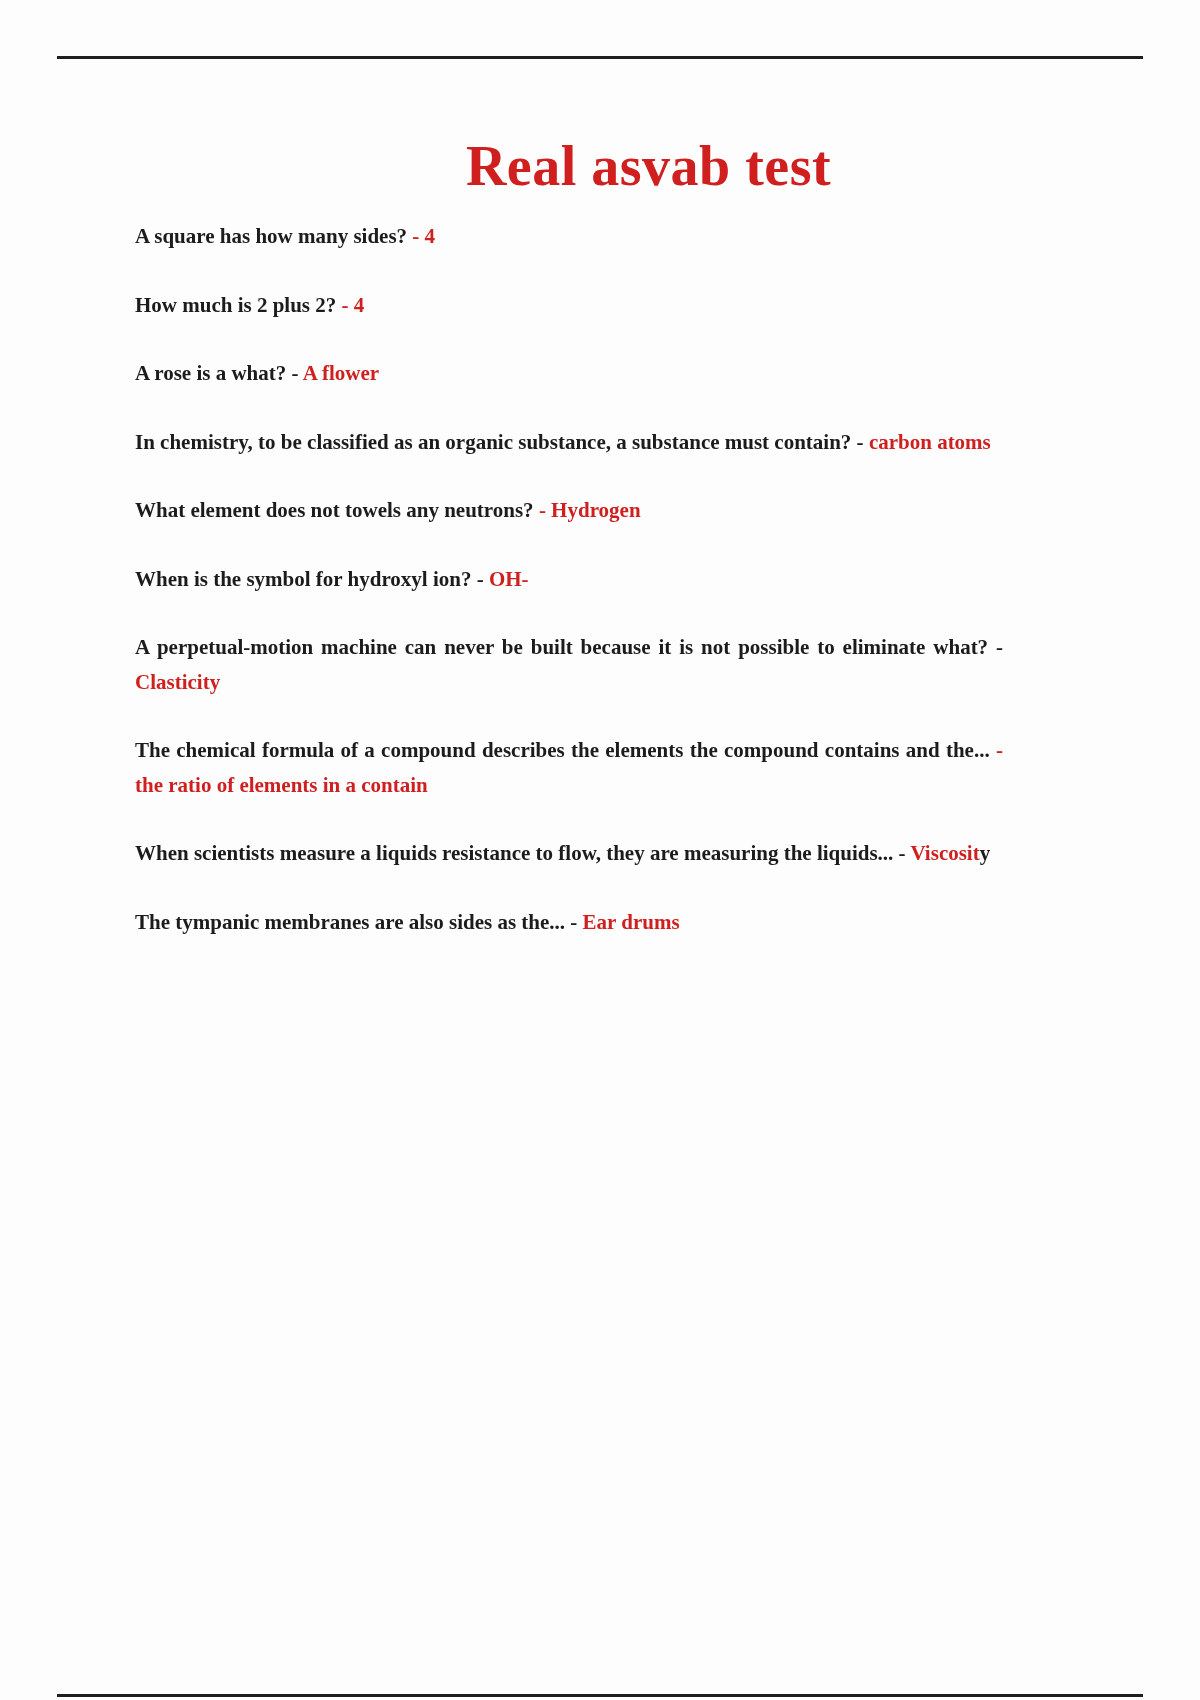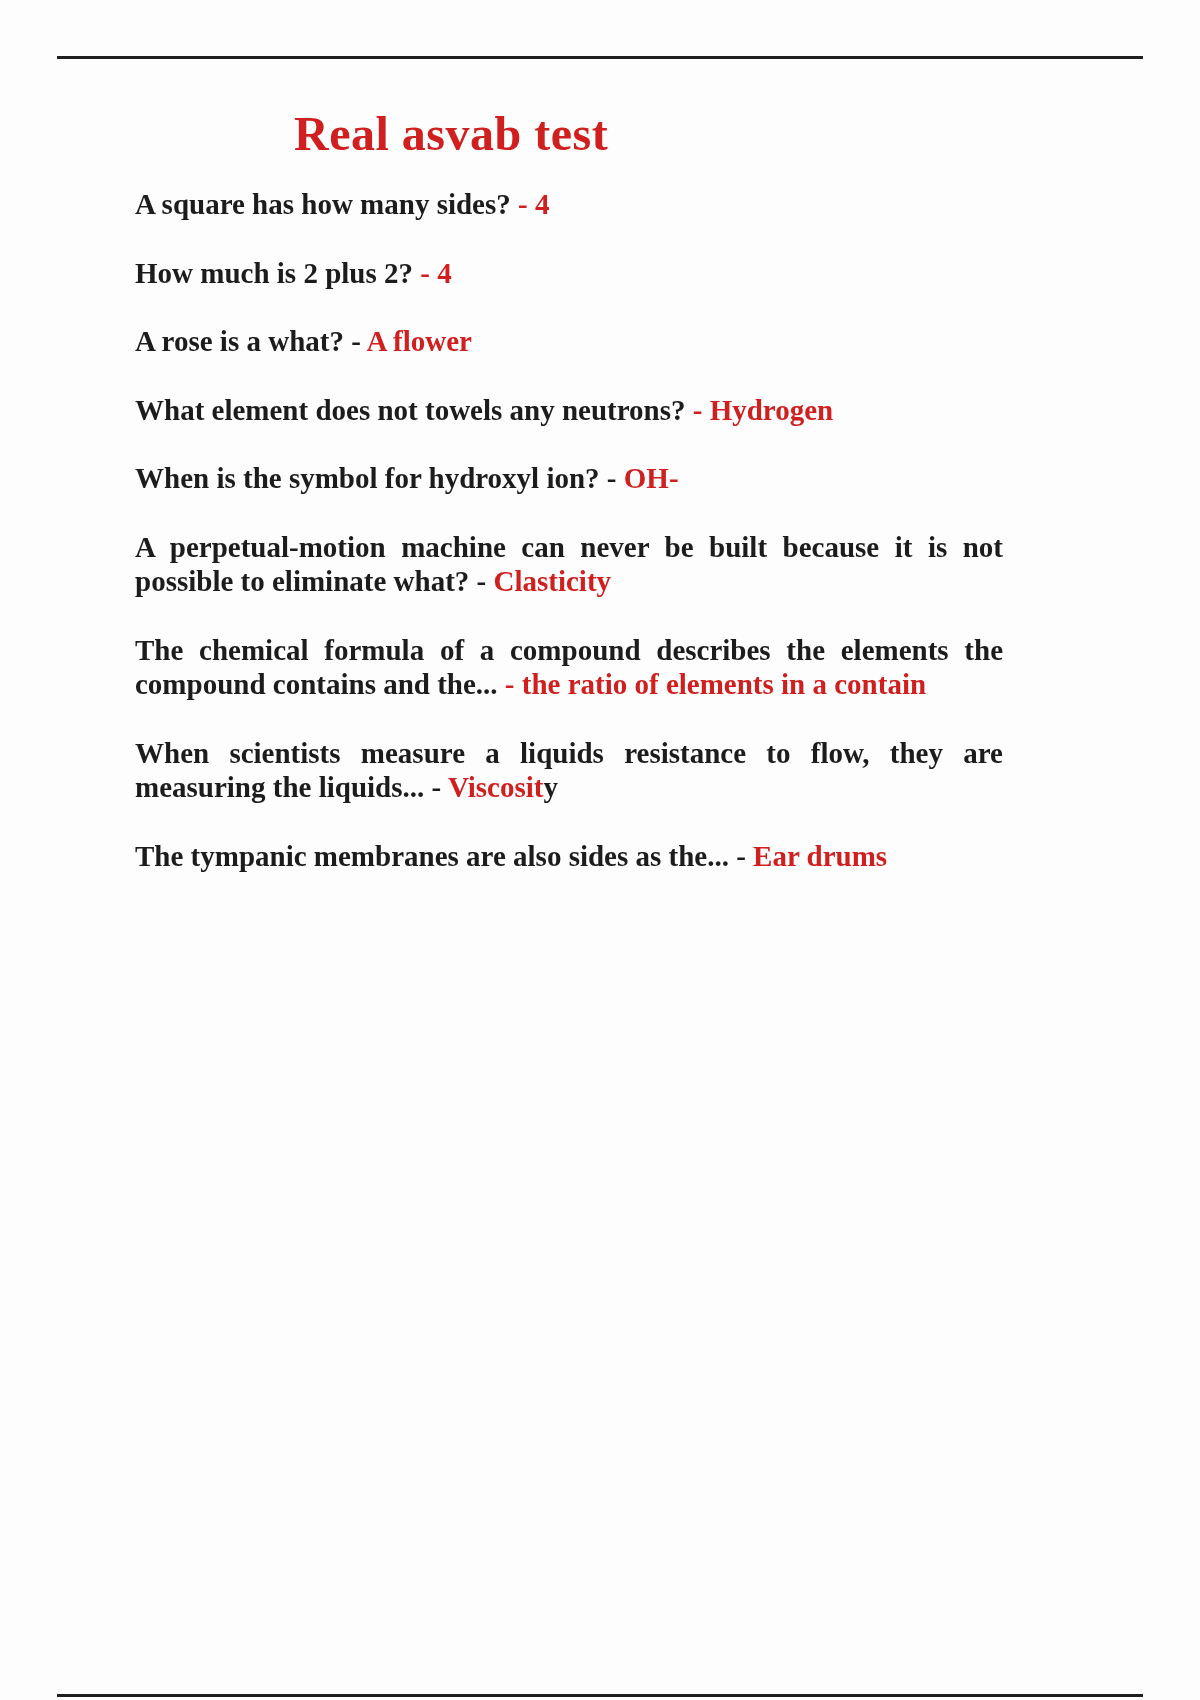--- a/index.html
+++ b/index.html
@@ -24,31 +24,32 @@
   .rule.top { top: 56px; }
   .rule.bottom { top: 1694px; }
 
   .content {
     position: absolute;
     left: 135px;
     top: 59px;
     width: 868px;
   }
   h1.doc-title {
-    margin: 52px 0 30px 0;
+    margin: 84px 0 30px 0;
     padding-left: 159px;
-    font-size: 48px;
+    font-size: 56px;
     line-height: 46px;
     font-weight: bold;
     color: var(--accent-red, #d01f1f);
     letter-spacing: 0.5px;
+    text-align: center;
   }
   p.qa {
     margin: 8px 0 34px 0;
-    font-size: 29px;
+    font-size: 21px;
     line-height: 34.5px;
     font-weight: bold;
     color: var(--text-black, #1c1c1c);
     text-align: justify;
   }
   p.qa span.blk { color: var(--text-black, #1c1c1c); }
   p.qa span.red { color: var(--accent-red, #d01f1f); }
 </style>
 </head>
 <body style="--accent-red: #d01f1f; --text-black: #1c1c1c; --rule-color: #1f1f1f; --page-bg: #fdfdfd;">
@@ -56,20 +57,21 @@
 <div class="page">
   <div class="rule top"></div>
 
   <div class="content">
     <h1 class="doc-title">Real asvab test</h1>
 
     <div id="qa-list">
         <p class="qa"><span class="blk">A square has how many sides? </span><span class="red">- 4</span></p>
         <p class="qa"><span class="blk">How much is 2 plus 2? </span><span class="red">- 4</span></p>
         <p class="qa"><span class="blk">A rose is a what? - </span><span class="red">A flower</span></p>
+        <p class="qa"><span class="blk">In chemistry, to be classified as an organic substance, a substance must contain? - </span><span class="red">carbon atoms</span></p>
         <p class="qa"><span class="blk">What element does not towels any neutrons? </span><span class="red">- Hydrogen</span></p>
         <p class="qa"><span class="blk">When is the symbol for hydroxyl ion? - </span><span class="red">OH-</span></p>
         <p class="qa"><span class="blk">A perpetual-motion machine can never be built because it is not possible to eliminate what? - </span><span class="red">Clasticity</span></p>
         <p class="qa"><span class="blk">The chemical formula of a compound describes the elements the compound contains and the... </span><span class="red">- the ratio of elements in a contain</span></p>
         <p class="qa"><span class="blk">When scientists measure a liquids resistance to flow, they are measuring the liquids... - </span><span class="red">Viscosit</span><span class="blk">y</span></p>
         <p class="qa"><span class="blk">The tympanic membranes are also sides as the... - </span><span class="red">Ear drums</span></p>
       </div>
   </div>
 
   <div class="rule bottom"></div>

